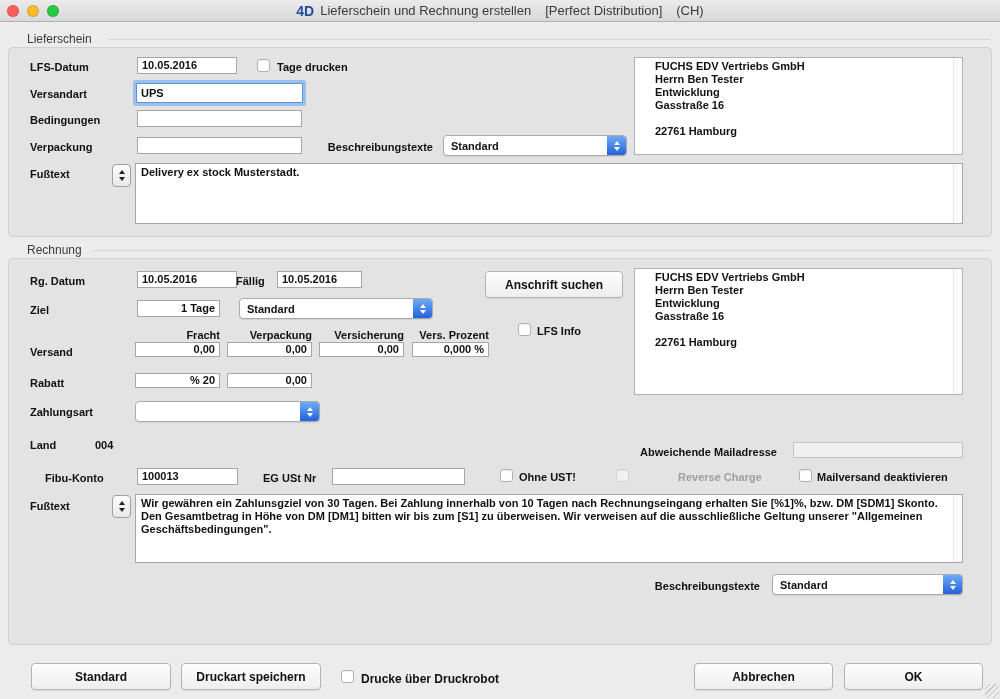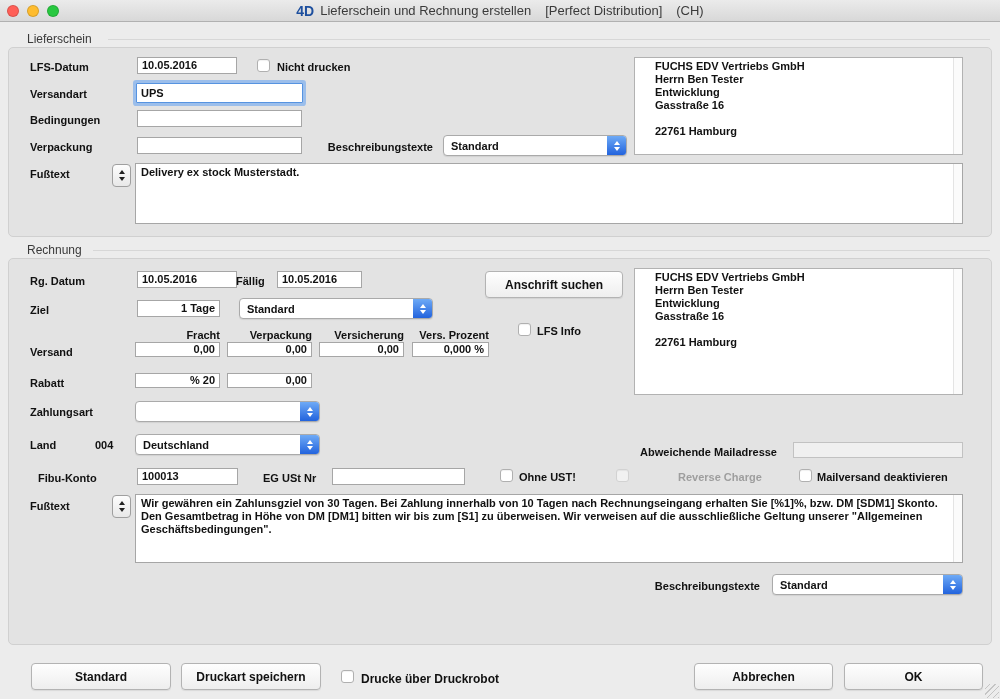--- a/index.html
+++ b/index.html
@@ -111,21 +111,21 @@
 
 <div class="content">
 
   <div class="section-label" style="left:27px; top:10px;">Lieferschein</div>
   <div class="section-line" style="left:108px; top:17px; width:882px;"></div>
   <div class="groupbox" style="left:8px; top:25px; width:984px; height:190px;"></div>
 
   <div class="lbl" style="left:30px; top:39px;">LFS-Datum</div>
   <div class="field" style="left:137px; top:35px; width:100px; height:17px; line-height:15px;">10.05.2016</div>
   <div class="checkbox" style="left:257px; top:37px;"></div>
-  <div class="lbl" style="left:277px; top:39px;">Nicht drucken</div>
+  <div class="lbl" style="left:277px; top:39px;">Tage drucken</div>
 
   <div class="lbl" style="left:30px; top:66px;">Versandart</div>
   <div class="field focused" style="left:136px; top:61px; width:167px; height:20px; line-height:18px;">UPS</div>
 
   <div class="lbl" style="left:30px; top:92px;">Bedingungen</div>
   <div class="field" style="left:137px; top:88px; width:165px; height:17px; line-height:15px;"></div>
 
   <div class="lbl" style="left:30px; top:119px;">Verpackung</div>
   <div class="field" style="left:137px; top:115px; width:165px; height:17px; line-height:15px;"></div>
 
@@ -211,32 +211,25 @@
   <div class="dropdown" style="left:135px; top:379px; width:185px; height:21px;">
     <span class="dd-text"></span>
     <span class="dd-cap">
         <span class="tri-up-w"></span>
         <span class="tri-dn-w"></span>
       </span>
   </div>
 
   <div class="lbl" style="left:30px; top:417px;">Land</div>
   <div class="lbl" style="left:95px; top:417px;">004</div>
-  <div class="dropdown" style="left:135px; top:412px; width:185px; height:21px;">
-    <span class="dd-text">Deutschland</span>
-    <span class="dd-cap">
-        <span class="tri-up-w"></span>
-        <span class="tri-dn-w"></span>
-      </span>
-  </div>
 
   <div class="lbl right" style="left:600px; top:424px; width:177px;">Abweichende Mailadresse</div>
   <div class="field disabledfield" style="left:793px; top:420px; width:170px; height:16px; line-height:14px;"></div>
 
-  <div class="lbl" style="left:38px; top:450px;">Fibu-Konto</div>
+  <div class="lbl" style="left:45px; top:450px;">Fibu-Konto</div>
   <div class="field" style="left:137px; top:446px; width:101px; height:17px; line-height:15px;">100013</div>
   <div class="lbl" style="left:263px; top:450px;">EG USt Nr</div>
   <div class="field" style="left:332px; top:446px; width:133px; height:17px; line-height:15px;"></div>
 
   <div class="checkbox" style="left:500px; top:447px;"></div>
   <div class="lbl" style="left:519px; top:449px;">Ohne UST!</div>
   <div class="checkbox disabled" style="left:616px; top:447px;"></div>
   <div class="lbl gray" style="left:634px; top:449px;padding-left:44px;">Reverse Charge</div>
   <div class="checkbox" style="left:799px; top:447px;"></div>
   <div class="lbl" style="left:817px; top:449px;">Mailversand deaktivieren</div>

